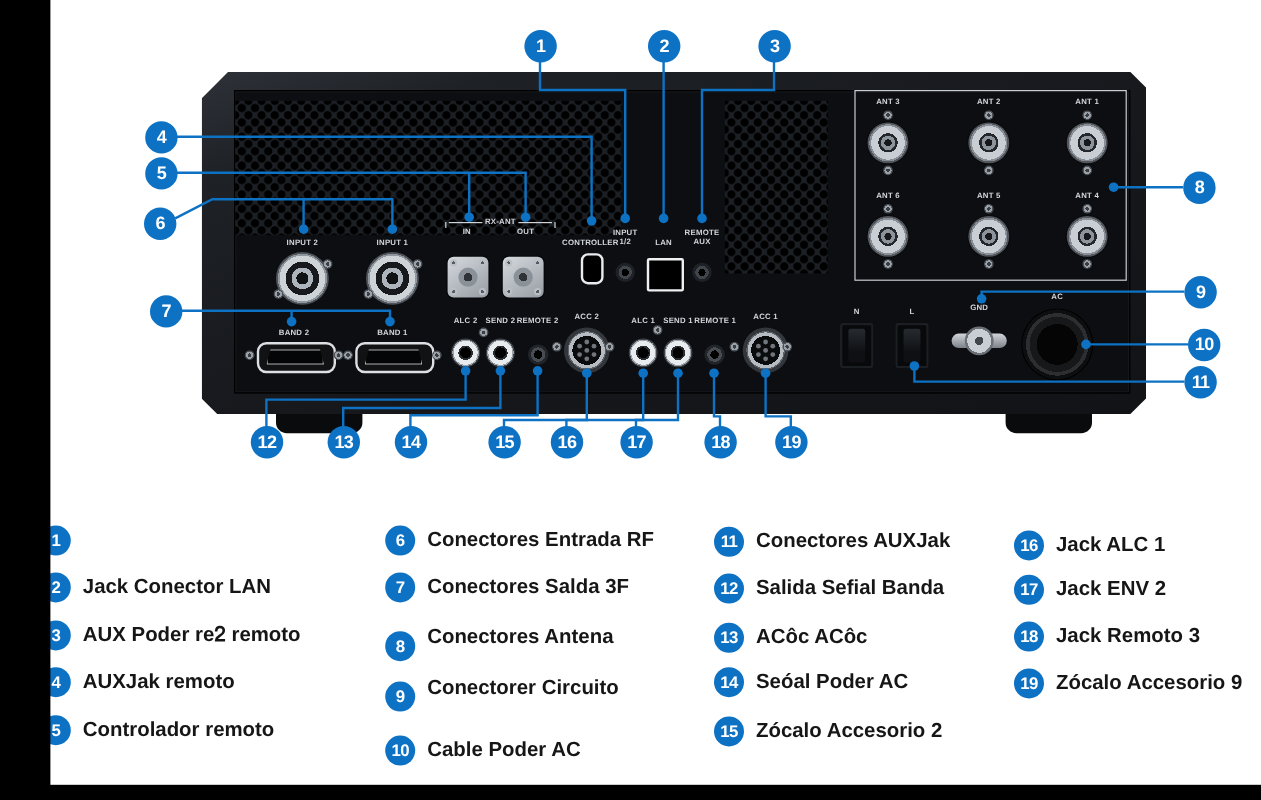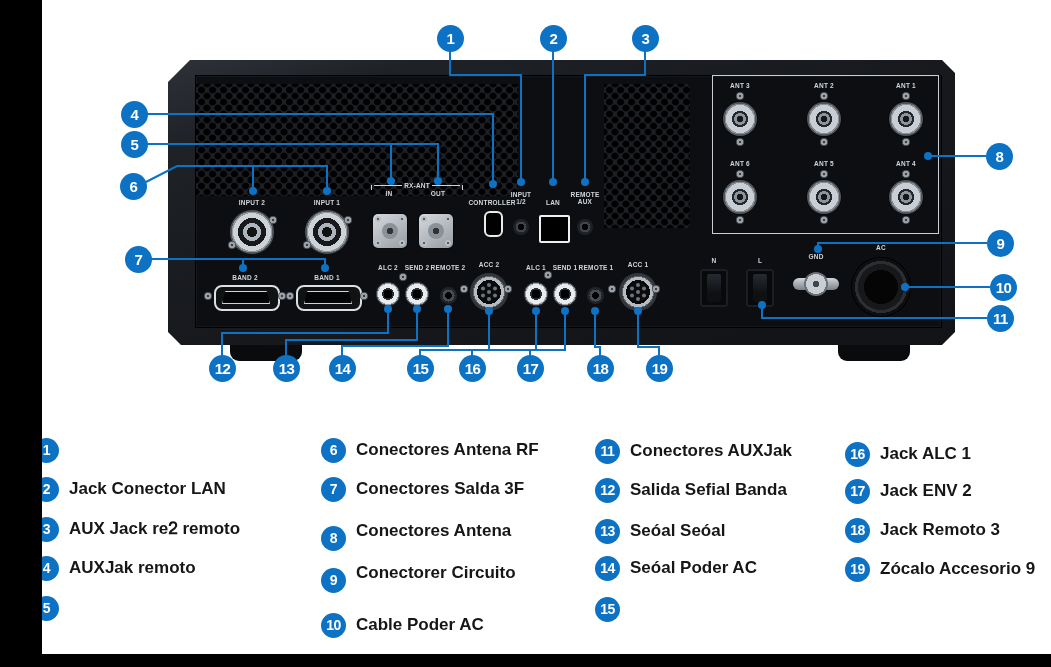--- a/index.html
+++ b/index.html
@@ -319,33 +319,34 @@
 
   <div class="abs li" style="left:34px;top:437px;">
     <span class="num">1</span>
   </div>
   <div class="abs li" style="left:34px;top:476px;">
     <span class="num">2</span>
     <span class="lbl">Jack Conector LAN</span>
   </div>
   <div class="abs li" style="left:34px;top:516px;">
     <span class="num">3</span>
-    <span class="lbl">AUX Jack reᒿ remoto</span>
+    <span class="lbl">AUX Poder reᒿ remoto</span>
   </div>
   <div class="abs li" style="left:34px;top:555px;">
     <span class="num">4</span>
     <span class="lbl">AUXJak remoto</span>
   </div>
   <div class="abs li" style="left:34px;top:595px;">
     <span class="num">5</span>
+    <span class="lbl">Controlador remoto</span>
   </div>
 
   <div class="abs li" style="left:321px;top:437px;">
     <span class="num">6</span>
-    <span class="lbl">Conectores Antena RF</span>
+    <span class="lbl">Conectores Entrada RF</span>
   </div>
   <div class="abs li" style="left:321px;top:476px;">
     <span class="num">7</span>
     <span class="lbl">Conectores Salda 3F</span>
   </div>
   <div class="abs li drop" style="left:321px;top:518px;">
     <span class="num">8</span>
     <span class="lbl">Conectores Antena</span>
   </div>
   <div class="abs li drop" style="left:321px;top:560px;">
@@ -360,28 +361,29 @@
   <div class="abs li" style="left:595px;top:438px;">
     <span class="num">11</span>
     <span class="lbl">Conectores AUXJak</span>
   </div>
   <div class="abs li" style="left:595px;top:477px;">
     <span class="num">12</span>
     <span class="lbl">Salida Sefial Banda</span>
   </div>
   <div class="abs li" style="left:595px;top:518px;">
     <span class="num">13</span>
-    <span class="lbl">Seóal Seóal</span>
+    <span class="lbl">ACôc ACôc</span>
   </div>
   <div class="abs li" style="left:595px;top:555px;">
     <span class="num">14</span>
     <span class="lbl">Seóal Poder AC</span>
   </div>
   <div class="abs li" style="left:595px;top:596px;">
     <span class="num">15</span>
+    <span class="lbl">Zócalo Accesorio 2</span>
   </div>
 
   <div class="abs li" style="left:845px;top:441px;">
     <span class="num">16</span>
     <span class="lbl">Jack ALC 1</span>
   </div>
   <div class="abs li" style="left:845px;top:478px;">
     <span class="num">17</span>
     <span class="lbl">Jack ENV 2</span>
   </div>

